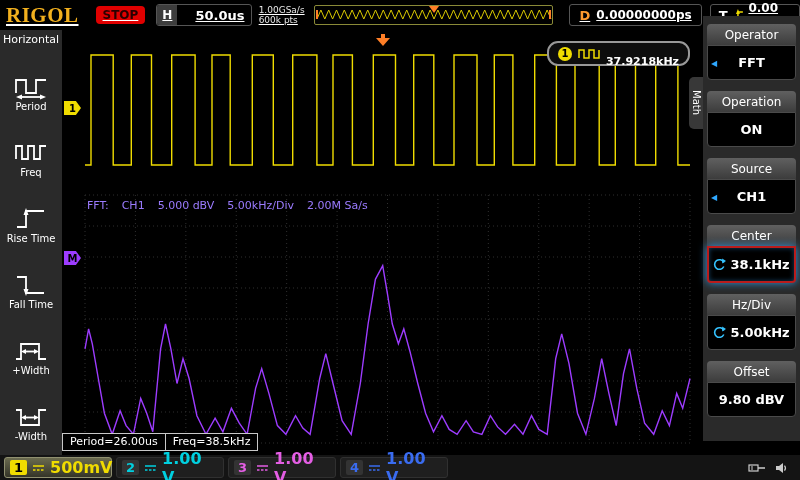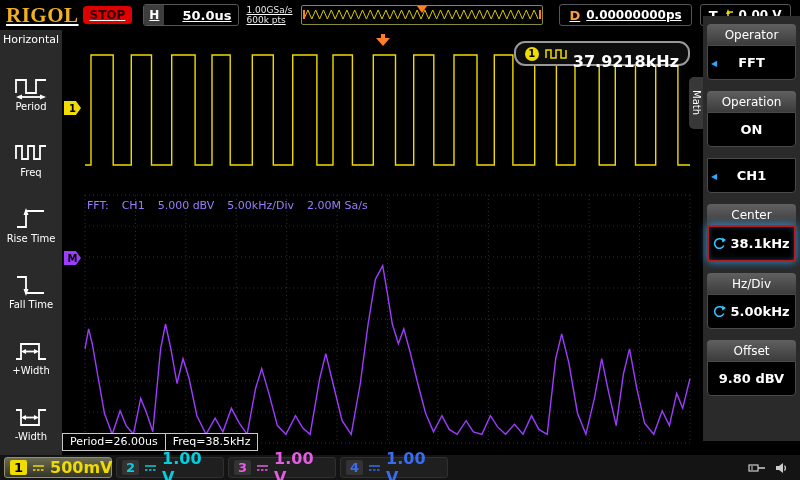--- a/index.html
+++ b/index.html
@@ -3,21 +3,21 @@
 <meta charset="utf-8">
 <style>
   html,body{margin:0;padding:0;background:#000;}
   .screen{position:relative;width:800px;height:480px;background:#000;overflow:hidden;
           font-family:"DejaVu Sans","Liberation Sans",sans-serif;color:#fff;}
 
   
   .topbar{position:absolute;top:0;left:0;width:800px;height:30px;display:flex;align-items:center;text-decoration:underline;}
   .logo{margin-left:6px;font-family:"Liberation Serif","DejaVu Serif",serif;font-weight:900;
         font-size:21px;color:#f2b01e;letter-spacing:.5px;}
-  .stop{margin-left:4px;background:#e00000;color:#2a0000;font-weight:bold;font-size:12px;
+  .stop{margin-left:17px;background:#e00000;color:#2a0000;font-weight:bold;font-size:12px;
         padding:2px 7px;border-radius:4px;}
   .hbox{margin-left:11px;display:flex;align-items:center;height:20px;border:1px solid #555;
         border-radius:3px;overflow:hidden;}
   .hbadge{background:#3d3d3d;height:100%;display:flex;align-items:center;padding:0 5px;
           font-size:12px;font-weight:bold;}
   .hval{padding:0 7px;font-size:13px;font-weight:bold;margin-left:11px;}
   .rate{margin-left:7px;font-size:9px;line-height:10px;color:#e8e8e8;}
   .preview{position:relative;margin-left:9px;width:240px;height:18px;border:1px solid #8a8a38;
            border-radius:2px;background:#000;}
   .preview svg{position:absolute;left:0;top:1px;}
@@ -49,21 +49,21 @@
   .plot{position:absolute;left:0;top:0;}
   #fft-grid line{stroke:#2f2f2f;stroke-width:1;stroke-dasharray:1 3;}
   #fft-line{fill:none;stroke:#9d3cff;stroke-width:1.4;}
   #sq-line{fill:none;stroke:#f0dc00;stroke-width:1.4;}
   .fft-header{position:absolute;left:25px;top:169px;display:flex;gap:13px;font-size:11px;
               color:#9b7bff;white-space:nowrap;}
   .meas-badge{position:absolute;right:13px;top:11px;height:21px;display:flex;align-items:center;
               gap:6px;background:#0d0d0d;border:2px solid #999;border-radius:11px;padding:0 9px;}
   .mb-ch{width:14px;height:14px;border-radius:50%;background:#f0dc00;color:#000;font-size:10px;
          font-weight:bold;display:flex;align-items:center;justify-content:center;}
-  .mb-val{font-size:16px;font-weight:bold;margin-top:16px;}
+  .mb-val{font-size:11px;font-weight:bold;margin-top:16px;}
   .ch-tag{position:absolute;left:2px;top:71px;width:17px;height:14px;background:#f0dc00;color:#000;
           font-size:10px;font-weight:bold;display:flex;align-items:center;justify-content:center;
           clip-path:polygon(0 0,70% 0,100% 50%,70% 100%,0 100%);}
   .m-tag{position:absolute;left:2px;top:221px;width:17px;height:14px;background:#9d3cff;color:#000;
          font-size:10px;font-weight:bold;display:flex;align-items:center;justify-content:center;
          clip-path:polygon(0 0,70% 0,100% 50%,70% 100%,0 100%);}
   .trig-marker{position:absolute;left:314px;top:4px;width:14px;height:13px;}
   .trig-stem{width:4px;height:4px;background:#ff7f27;margin:0 auto;}
   .trig-tri{width:0;height:0;border-left:7px solid transparent;border-right:7px solid transparent;
             border-top:8px solid #ff7f27;}
@@ -265,20 +265,21 @@
     </div>
 
     <div class="menu-item">
       <div class="menu-header">Operation</div>
       <div class="menu-value">
         <span>ON</span>
       </div>
     </div>
 
     <div class="menu-item">
+      <div class="menu-header">Source</div>
       <div class="menu-value">
         <span class="larrow">◀</span>
         <span>CH1</span>
       </div>
     </div>
 
     <div class="menu-item">
       <div class="menu-header">Center</div>
       <div class="menu-value selected">
         <span class="dial">

